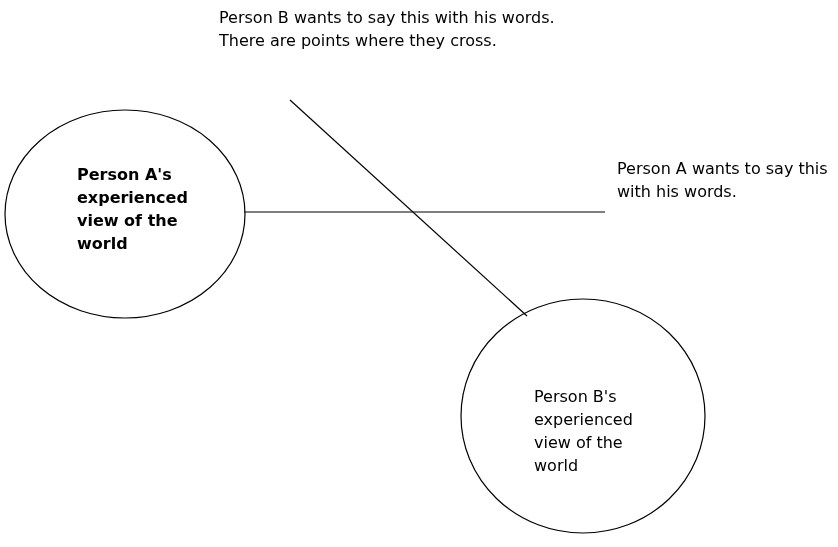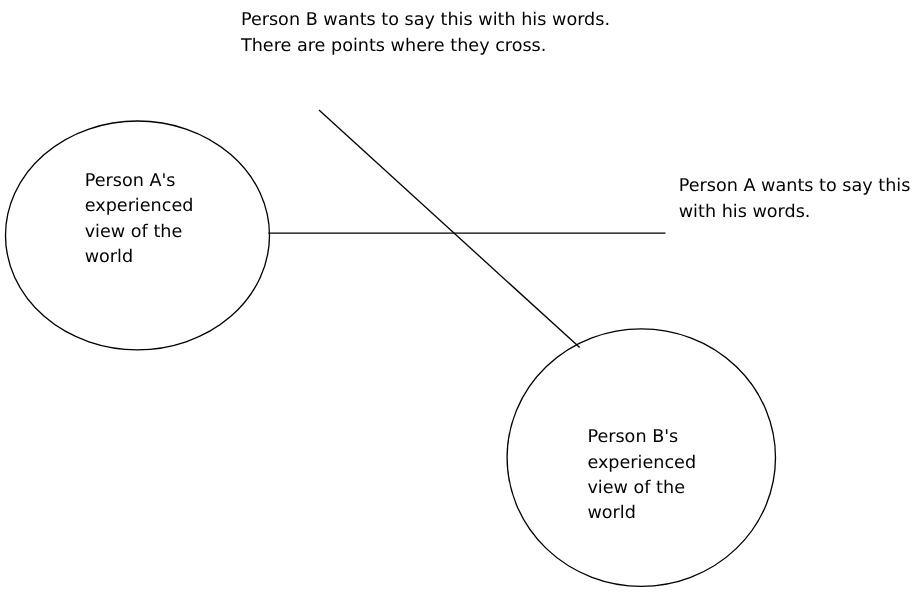--- a/index.html
+++ b/index.html
@@ -38,22 +38,23 @@
     top: 6px;
     width: 360px;
   }
   #right-note {
     left: 617px;
     top: 157px;
     width: 225px;
   }
   #circle-a-label {
     left: 77px;
-    top: 152px;
+    top: 163px;
     width: 140px;
+    font-weight: bold;
   }
   #circle-b-label {
     left: 534px;
     top: 385px;
     width: 140px;
   }
 </style>
 </head>
 <body>
 

